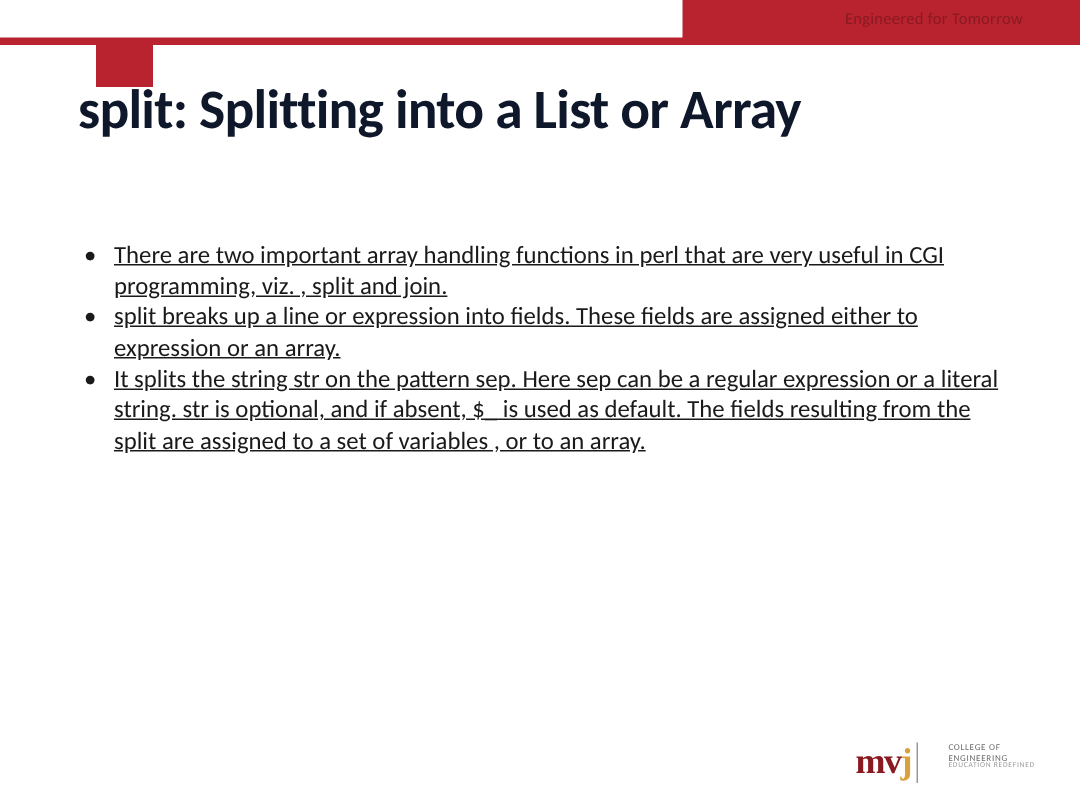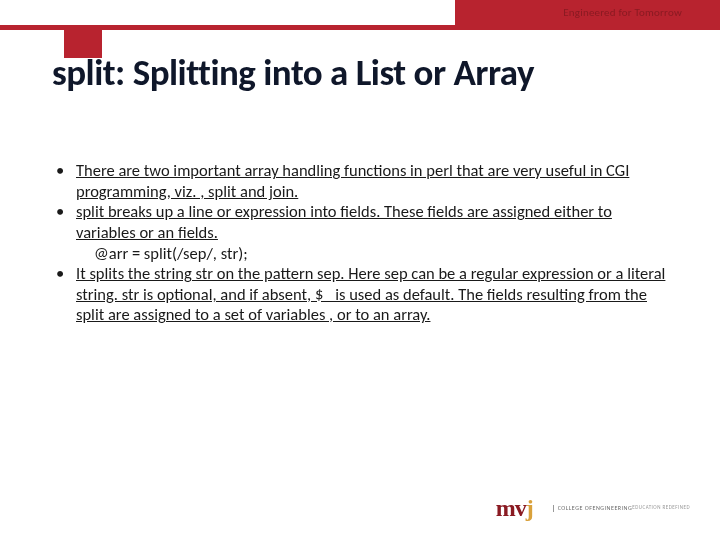--- a/index.html
+++ b/index.html
@@ -79,65 +79,63 @@
     margin-left: 0px;
   }
   .indent-line {
     margin-left: 42px;
   }
   .logo {
     position: absolute;
     bottom: 18px;
     right: 30px;
     display: flex;
-    align-items: center;
-    gap: 20px;
+    gap: 4px;
     margin-top: 44px;
   }
   .logo-mark {
     font-family: Georgia, serif;
     font-size: 24px;
     font-weight: 700;
     color: #8a1a22;
     letter-spacing: -1px;
   }
   .logo-mark .j {
     color: #d9a13b;
   }
   .logo-text {
     display: flex;
-    flex-direction: row;
+    flex-direction: column;
     font-size: 6px;
     line-height: 1.1;
     color: #6b6b6b;
     letter-spacing: 0.5px;
     border-left: 1px solid #999;
-    padding-left: 4px;
+    padding-left: 20px;
   }
 </style>
 </head>
 <body>
 
 <div class="top-band"></div>
 <div class="top-white-box"></div>
 <div class="tagline">Engineered for Tomorrow</div>
 <div class="red-tab"></div>
 
 <div class="slide-title">split: Splitting into a List or Array</div>
 
 <div class="content">
   <div class="bullet">
     <div class="dot">•</div>
     <div class="txt">There are two important array handling functions in perl that are very useful in CGI programming, viz. , split and join.</div>
   </div>
   <div class="bullet">
     <div class="dot">•</div>
-    <div class="txt">split breaks up a line or expression into fields. These fields are assigned either to variables or an fields.</div>
+    <div class="txt">split breaks up a line or expression into fields. These fields are assigned either to expression or an array.</div>
   </div>
-  <div class="indent-line">@arr = split(/sep/, str);</div>
   <div class="bullet">
     <div class="dot">•</div>
     <div class="txt">It splits the string str on the pattern sep. Here sep can be a regular expression or a literal string. str is optional, and if absent, $_ is used as default. The fields resulting from the split are assigned to a set of variables , or to an array.</div>
   </div>
 </div>
 
 <div class="logo">
   <div class="logo-mark">
     <span>m</span><span>v</span><span class="j">j</span>
   </div>

